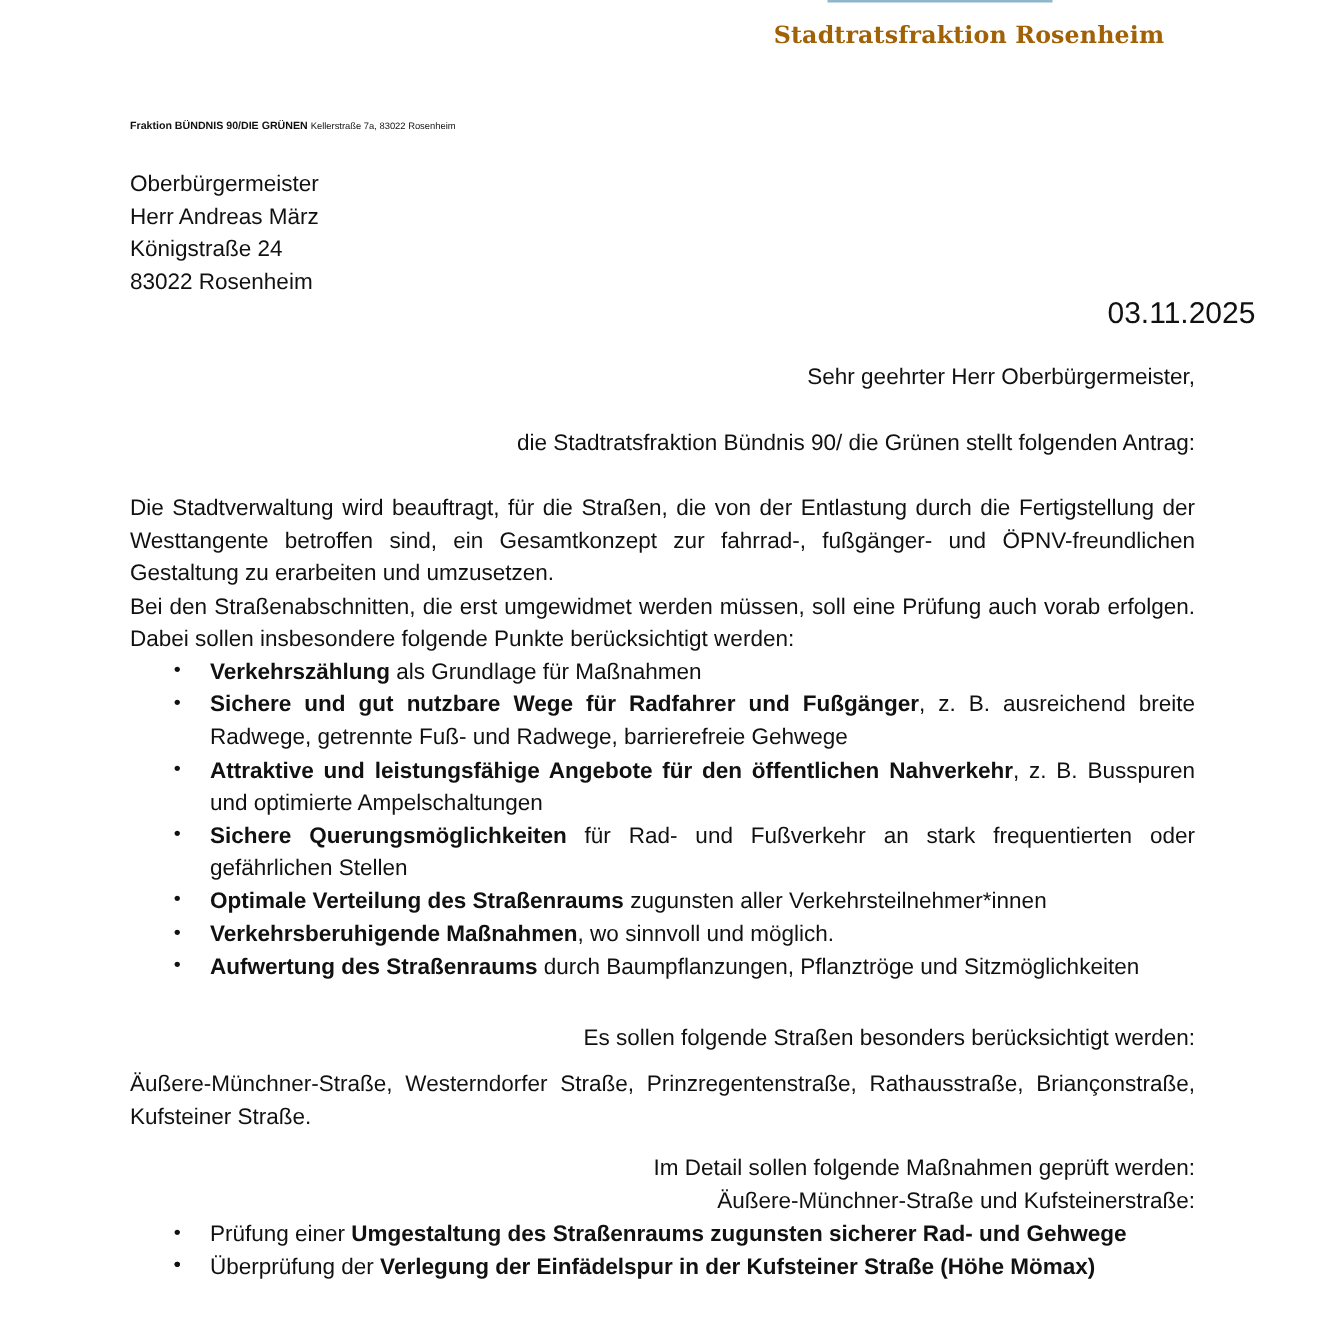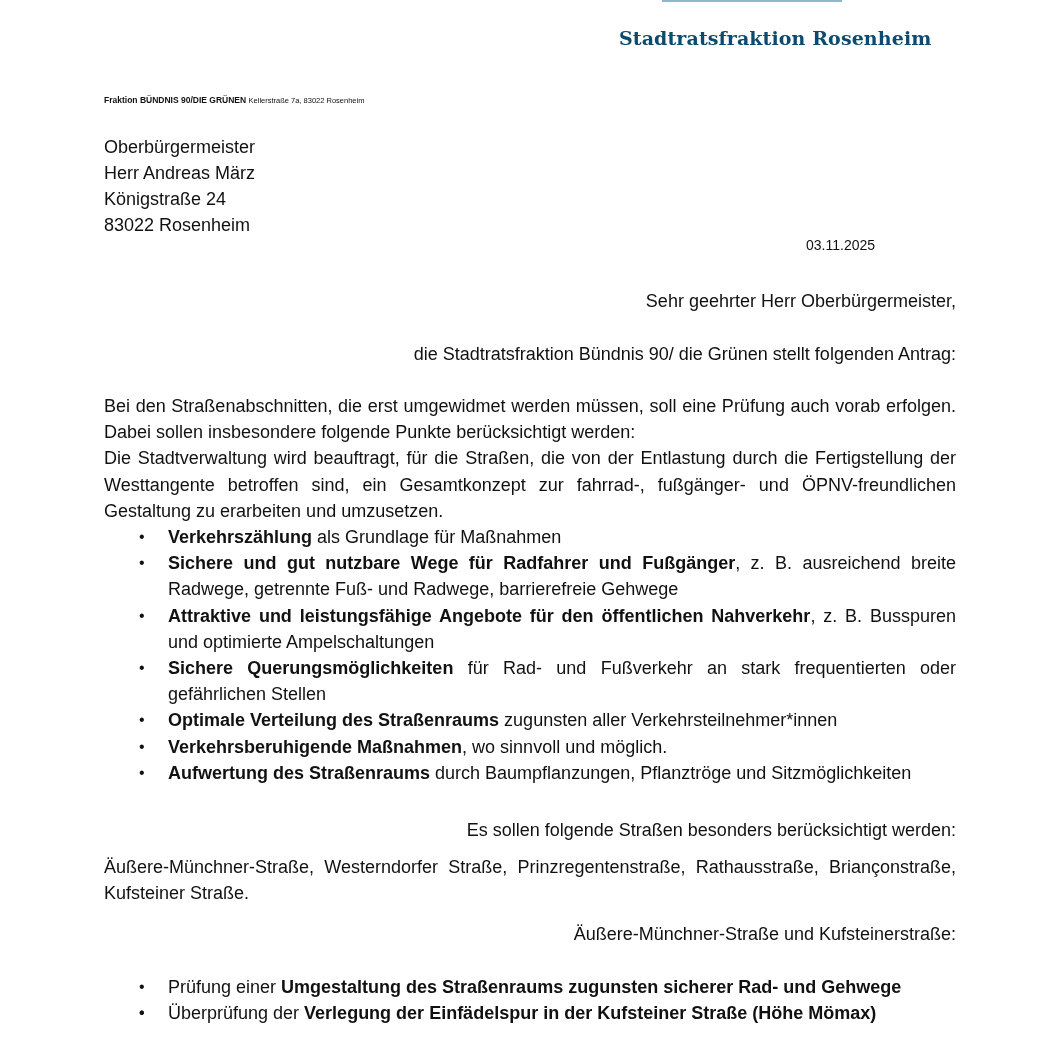--- a/index.html
+++ b/index.html
@@ -1,25 +1,25 @@
 <!DOCTYPE html>
 <html><head>
 <meta charset="utf-8">
 <style>
   html, body { margin: 0; padding: 0; background: #ffffff; }
   body { width: 1058px; height: 1058px; overflow: hidden; position: relative;
          font-family: "Liberation Sans", sans-serif; color: #111; }
   .topbar { position: absolute; left: 662px; top: 0; width: 180px; height: 2px; background: #8fb7cc; }
-  .brand { position: absolute; left: 619px; top: 27px; font-family: "DejaVu Serif", serif;
-           font-weight: bold; font-size: 19px; letter-spacing: 0.1px; color: #0c4a6e; }
+  .brand { position: absolute; left: 619px; top: 17px; font-family: "DejaVu Serif", serif;
+           font-weight: bold; font-size: 19px; letter-spacing: 0.1px; color: #a16207; }
   .sender { position: absolute; left: 104px; top: 95px; font-size: 8.5px; white-space: nowrap; }
   .sender b { font-weight: bold; }
   .sender .addr { font-size: 7.5px; }
   .recipient { position: absolute; left: 104px; top: 134px; font-size: 18px; line-height: 26px; }
-  .date { position: absolute; left: 806px; top: 237px; font-size: 14px; }
+  .date { position: absolute; left: 886px; top: 237px; font-size: 24px; }
   .body-text { position: absolute; left: 104px; width: 852px; font-size: 18px; line-height: 26.2px; text-align: right; }
   .salutation { top: 288px; }
   .intro { top: 341px; }
   .para { top: 393px; text-align: justify; }
   .para p { margin: 0; text-align: justify; text-align-last: left; }
   ul.bullets { position: absolute; left: 104px; width: 852px; margin: 0; padding: 0; list-style: none;
                font-size: 18px; line-height: 26.2px; }
   ul.bullets li { position: relative; padding-left: 64px; text-align: justify; }
   ul.bullets li .dot { position: absolute; left: 35px; top: 0; font-size: 16px; }
   .b1 { top: 524px; }
@@ -47,40 +47,41 @@
   <div>Königstraße 24</div>
   <div>83022 Rosenheim</div>
 </div>
 
 <div class="date">03.11.2025</div>
 
 <div class="body-text salutation">Sehr geehrter Herr Oberbürgermeister,</div>
 <div class="body-text intro">die Stadtratsfraktion Bündnis 90/ die Grünen stellt folgenden Antrag:</div>
 
 <div class="body-text para">
+  <p>Die Stadtverwaltung wird beauftragt, für die Straßen, die von der Entlastung durch die Fertigstellung der Westtangente betroffen sind, ein Gesamtkonzept zur fahrrad-, fußgänger- und ÖPNV-freundlichen Gestaltung zu erarbeiten und umzusetzen.</p>
   <p>Bei den Straßenabschnitten, die erst umgewidmet werden müssen, soll eine Prüfung auch vorab erfolgen. Dabei sollen insbesondere folgende Punkte berücksichtigt werden:</p>
-  <p>Die Stadtverwaltung wird beauftragt, für die Straßen, die von der Entlastung durch die Fertigstellung der Westtangente betroffen sind, ein Gesamtkonzept zur fahrrad-, fußgänger- und ÖPNV-freundlichen Gestaltung zu erarbeiten und umzusetzen.</p>
 </div>
 
 <ul class="bullets b1">
   <li><span class="dot">•</span><b>Verkehrszählung</b><span> als Grundlage für Maßnahmen</span></li>
   <li><span class="dot">•</span><b>Sichere und gut nutzbare Wege für Radfahrer und Fußgänger</b><span>, z. B. ausreichend breite Radwege, getrennte Fuß- und Radwege, barrierefreie Gehwege</span></li>
   <li><span class="dot">•</span><b>Attraktive und leistungsfähige Angebote für den öffentlichen Nahverkehr</b><span>, z. B. Busspuren und optimierte Ampelschaltungen</span></li>
   <li><span class="dot">•</span><b>Sichere Querungsmöglichkeiten</b><span> für Rad- und Fußverkehr an stark frequentierten oder gefährlichen Stellen</span></li>
   <li><span class="dot">•</span><b>Optimale Verteilung des Straßenraums</b><span> zugunsten aller Verkehrsteilnehmer*innen</span></li>
   <li><span class="dot">•</span><b>Verkehrsberuhigende Maßnahmen</b><span>, wo sinnvoll und möglich.</span></li>
   <li><span class="dot">•</span><b>Aufwertung des Straßenraums</b><span> durch Baumpflanzungen, Pflanztröge und Sitzmöglichkeiten</span></li>
 </ul>
 
 <div class="body-text streets-title">Es sollen folgende Straßen besonders berücksichtigt werden:</div>
 <div class="body-text streets">
   <p>Äußere-Münchner-Straße, Westerndorfer Straße, Prinzregentenstraße, Rathausstraße, Briançonstraße, Kufsteiner Straße.</p>
 </div>
 
 <div class="body-text detail">
+  <div>Im Detail sollen folgende Maßnahmen geprüft werden:</div>
   <div>Äußere-Münchner-Straße und Kufsteinerstraße:</div>
 </div>
 
 <ul class="bullets b2">
   <li><span class="dot">•</span><span>Prüfung einer </span><b>Umgestaltung des Straßenraums zugunsten sicherer Rad- und Gehwege</b></li>
   <li><span class="dot">•</span></li>
   <li><span class="dot">•</span><span>Überprüfung der </span><b>Verlegung der Einfädelspur in der Kufsteiner Straße (Höhe Mömax)</b></li>
 </ul>
 
 </body></html>

